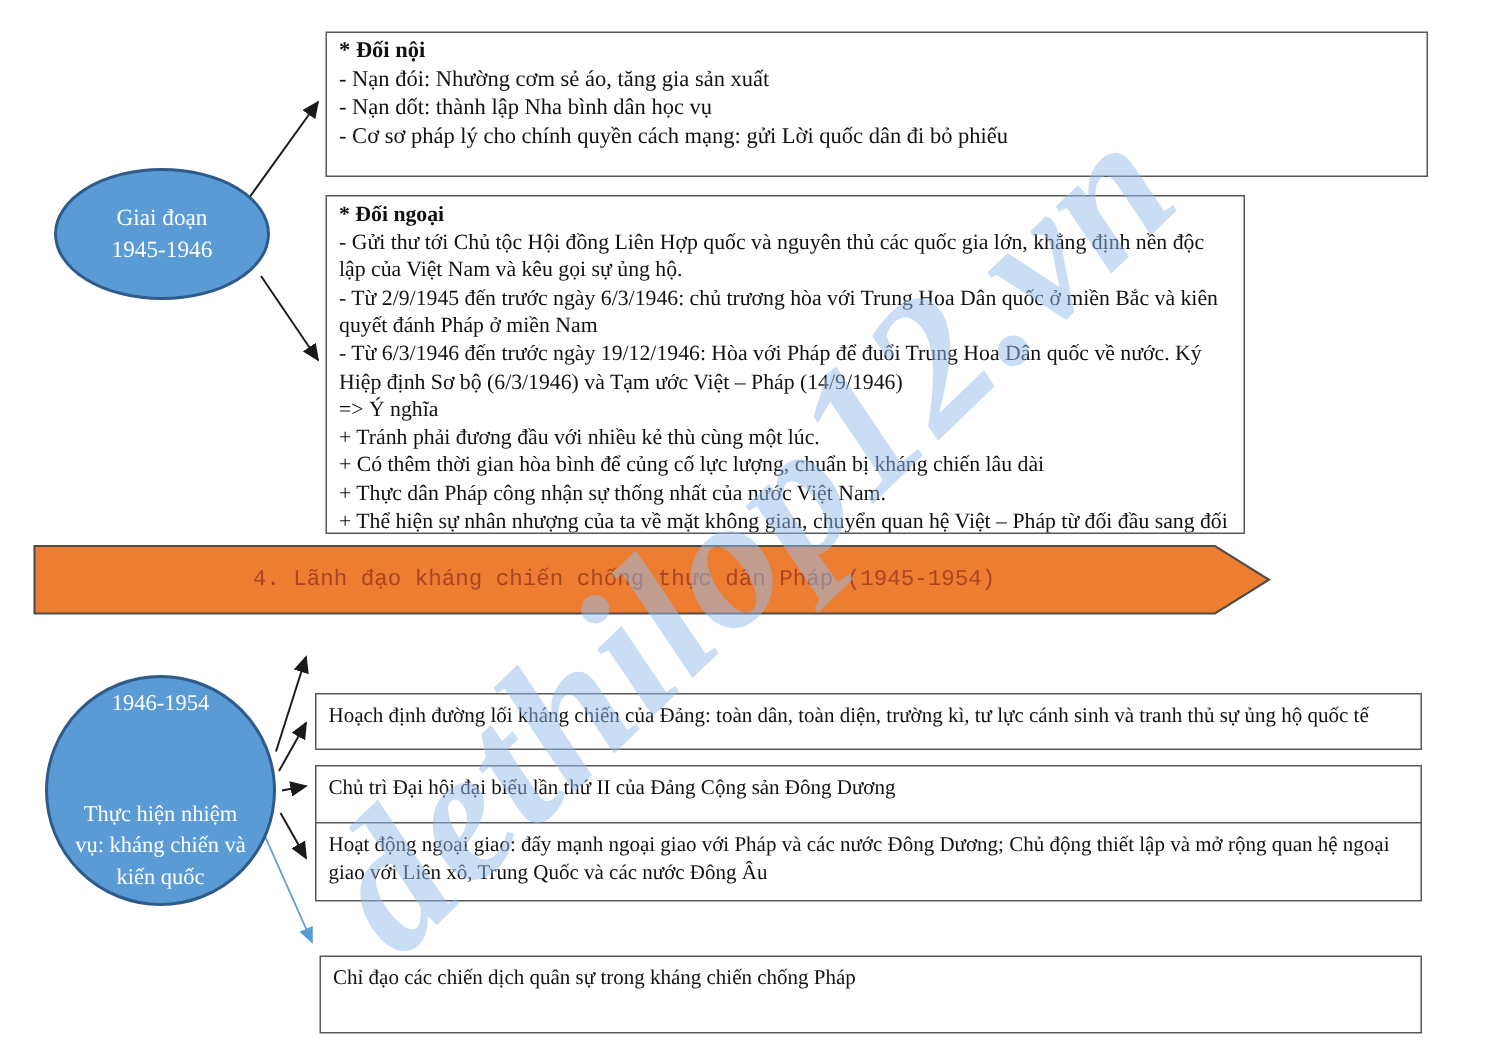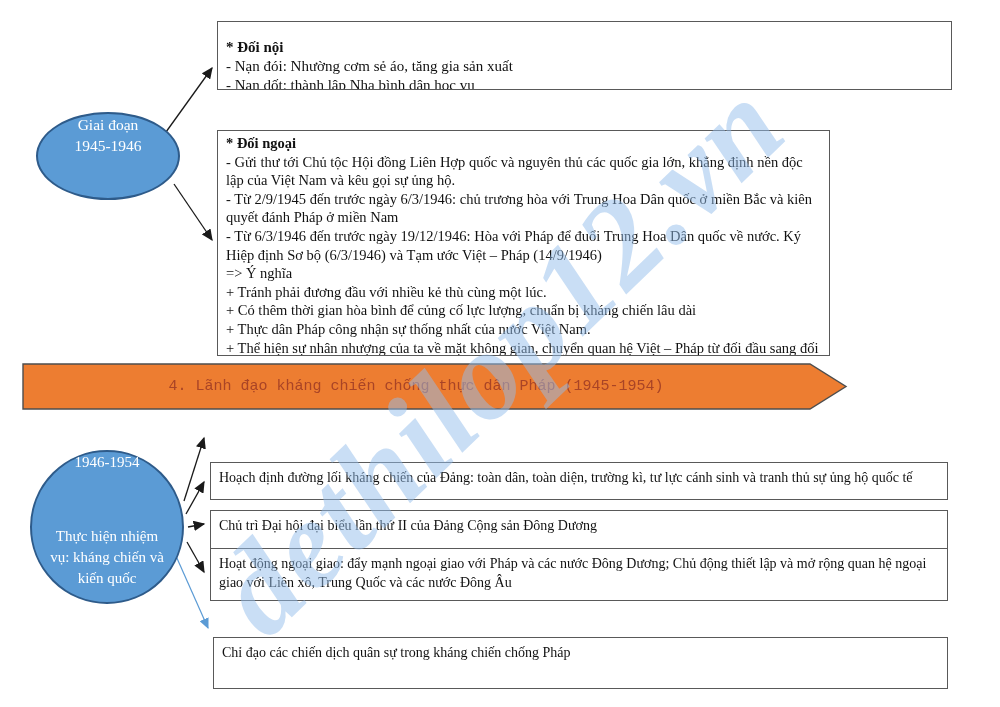--- a/index.html
+++ b/index.html
@@ -4,33 +4,33 @@
 <style>
   html,body{margin:0;padding:0;background:#ffffff;}
   .canvas{
     position:relative;width:1000px;height:707px;background:#ffffff;overflow:hidden;
     font-family:"Liberation Serif","DejaVu Serif",serif;color:#111;
   }
   .connectors{position:absolute;left:0;top:0;width:1000px;height:707px;pointer-events:none;}
   
   .node{
     position:absolute;background:#5B9BD5;border:2px solid #2E5B8A;border-radius:50%;
-    color:#ffffff;display:flex;flex-direction:column;align-items:center;justify-content:flex-start;
+    color:#ffffff;display:flex;flex-direction:column;align-items:center;justify-content:center;
     text-align:center;box-sizing:border-box;
   }
   .node-ellipse{left:36px;top:112px;width:144px;height:88px;font-size:15.5px;line-height:21px;}
   .node-circle{left:30px;top:450px;width:154px;height:154px;font-size:15px;line-height:21px;}
   .node-circle .node-line1{margin-bottom:16px;}
   .node-circle .node-line2{width:122px;margin-top:37px;}
   
   .tbox{
     position:absolute;background:#ffffff;border:1.5px solid #595959;box-sizing:border-box;
     overflow:hidden;
   }
-  .box-doinoi{left:217px;top:21px;width:735px;height:69px;padding:16px 8px;font-size:15px;line-height:19px;}
+  .box-doinoi{left:217px;top:21px;width:735px;height:97px;padding:3px 8px;font-size:15px;line-height:19px;}
   .box-doingoai{left:217px;top:130px;width:613px;height:226px;padding:3px 8px;font-size:14.5px;line-height:18.6px;}
   .box-title{font-weight:bold;}
   .bbox{
     position:absolute;background:#ffffff;border:1.5px solid #595959;box-sizing:border-box;
     padding:5px 8px;font-size:14px;line-height:19px;overflow:hidden;
   }
   .bbox-1{left:210px;top:421px;width:738px;height:32px;}
   .bbox-2{left:210px;top:462px;width:738px;height:38px;}
   .bbox-3{left:210px;top:510px;width:738px;height:47px;}
   .bbox-4{left:210px;top:548px;width:738px;height:53px;}

